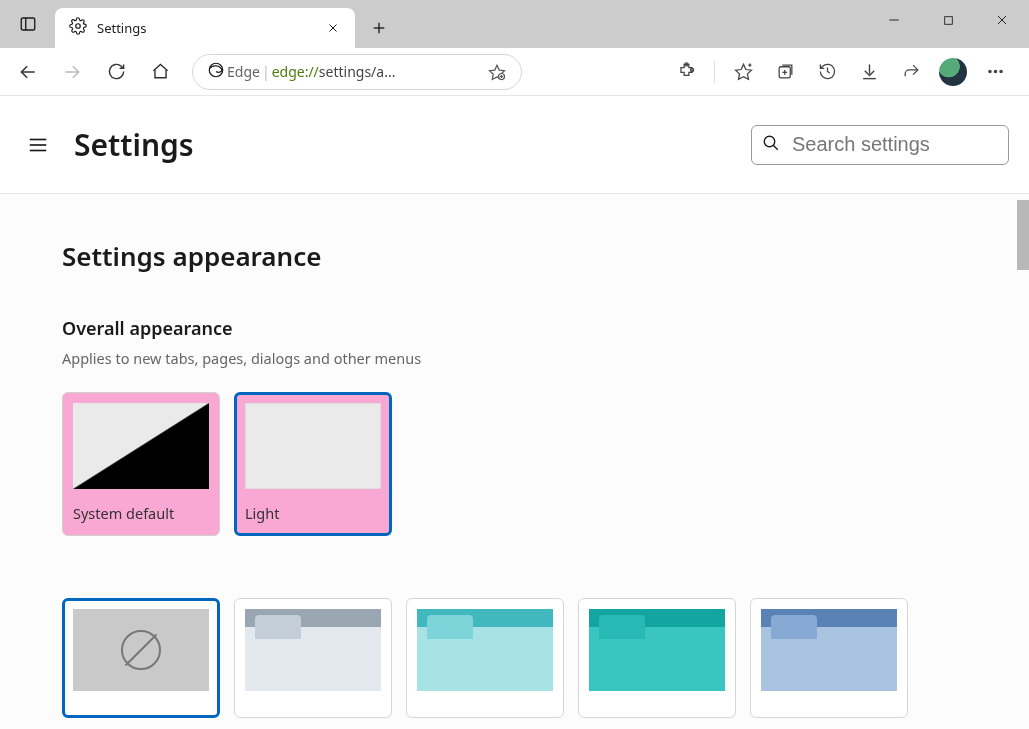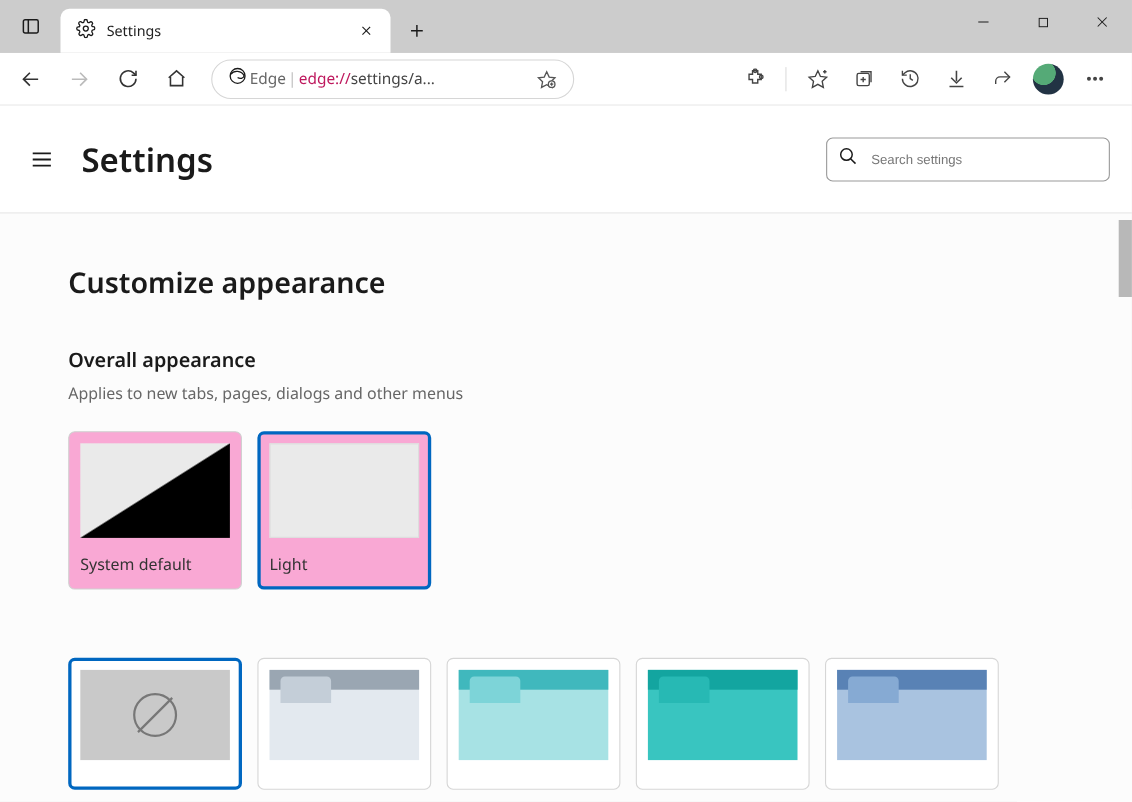--- a/index.html
+++ b/index.html
@@ -87,21 +87,21 @@
       display: flex;
       align-items: center;
       padding: 0 8px 0 14px;
       gap: 2px;
       min-width: 330px;
       box-shadow: 0 0 0 0 rgba(0,0,0,0);
     }
     .addr-identity { display:flex; align-items:center; gap:10px; color:#666; font-size:14px; }
     .addr-sep { color:#c0c0c0; }
     .addr-text { color:#444; font-size:14px; white-space:nowrap; overflow:hidden; text-overflow:ellipsis; max-width: 160px;}
-    .addr-text .muted { color:#be185d; }
+    .addr-text .muted { color:#4d7c0f; }
     .addr-star { margin-left:auto; width:32px; height:32px; display:flex; align-items:center; justify-content:center; color:#555;}
 
     .toolbar-spacer { flex: 1; }
     .toolbar-right { display:flex; align-items:center; gap:2px; padding-right:6px;}
     .toolbar-right .tool-btn { color:#444; }
     .vdiv { width:1px; height:22px; background:#ddd; margin: 0 6px; }
 
     .avatar {
       width: 28px; height: 28px; border-radius: 50%;
       background: radial-gradient(circle at 35% 30%, #5a7 0 40%, #234 42% 100%);
@@ -131,21 +131,21 @@
       height: 40px;
       border: 1px solid #999;
       border-radius: 6px;
       display:flex; align-items:center;
       padding: 0 10px;
       gap: 12px;
       background:#fff;
     }
     .search-wrap input {
       border: none; outline: none;
-      font-size: 12px;
+      font-size: 20px;
       width: 100%;
       color: #333;
     }
     .search-wrap input::placeholder { color: #777; }
 
     
     .content-scroll {
       height: calc(729px - 48px - 48px - 98px);
       overflow-y: hidden;
       background: #fcfcfc;
@@ -435,21 +435,21 @@
           <circle cx="10" cy="10" r="7"></circle>
           <line x1="21" y1="21" x2="15" y2="15"></line>
         </svg>
     </span>
     <input type="text" placeholder="Search settings" style="">
   </div>
 </div>
 
 <div class="content-scroll">
   <div class="content">
-    <div class="page-heading">Customize appearance</div>
+    <div class="page-heading">Settings appearance</div>
 
     <div class="section-title">Overall appearance</div>
     <div class="section-desc">Applies to new tabs, pages, dialogs and other menus</div>
 
     <div class="card-row">
       <div class="appearance-card">
         <div class="appearance-swatch system"></div>
         <div class="appearance-label">System default</div>
       </div>
       <div class="appearance-card selected">

